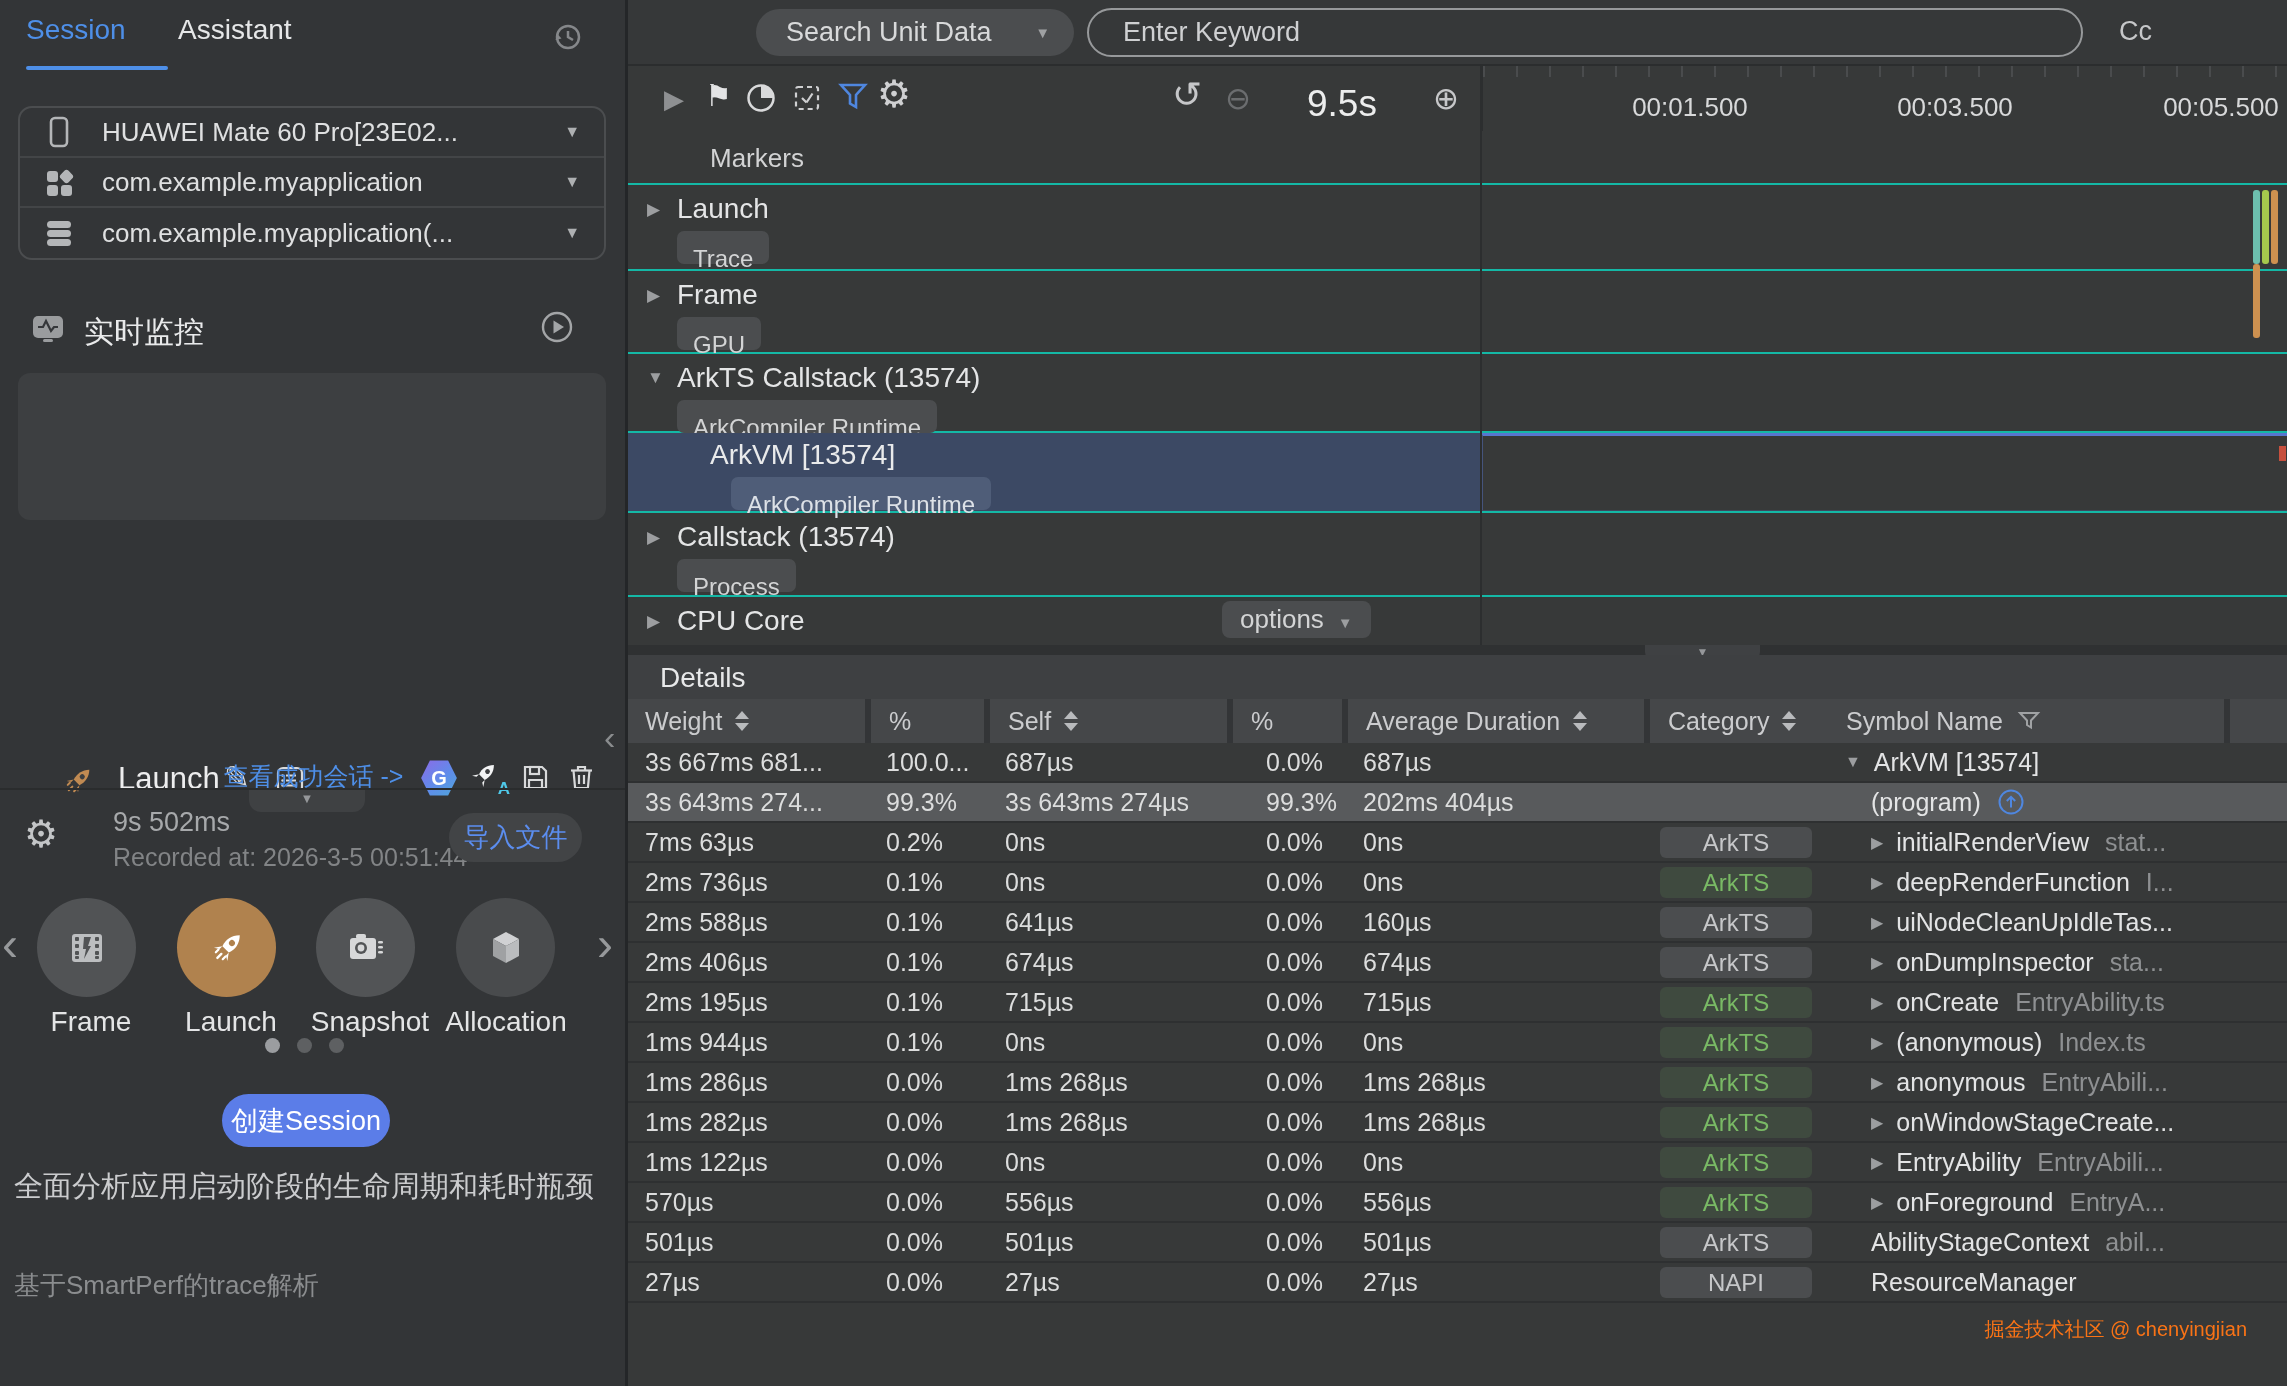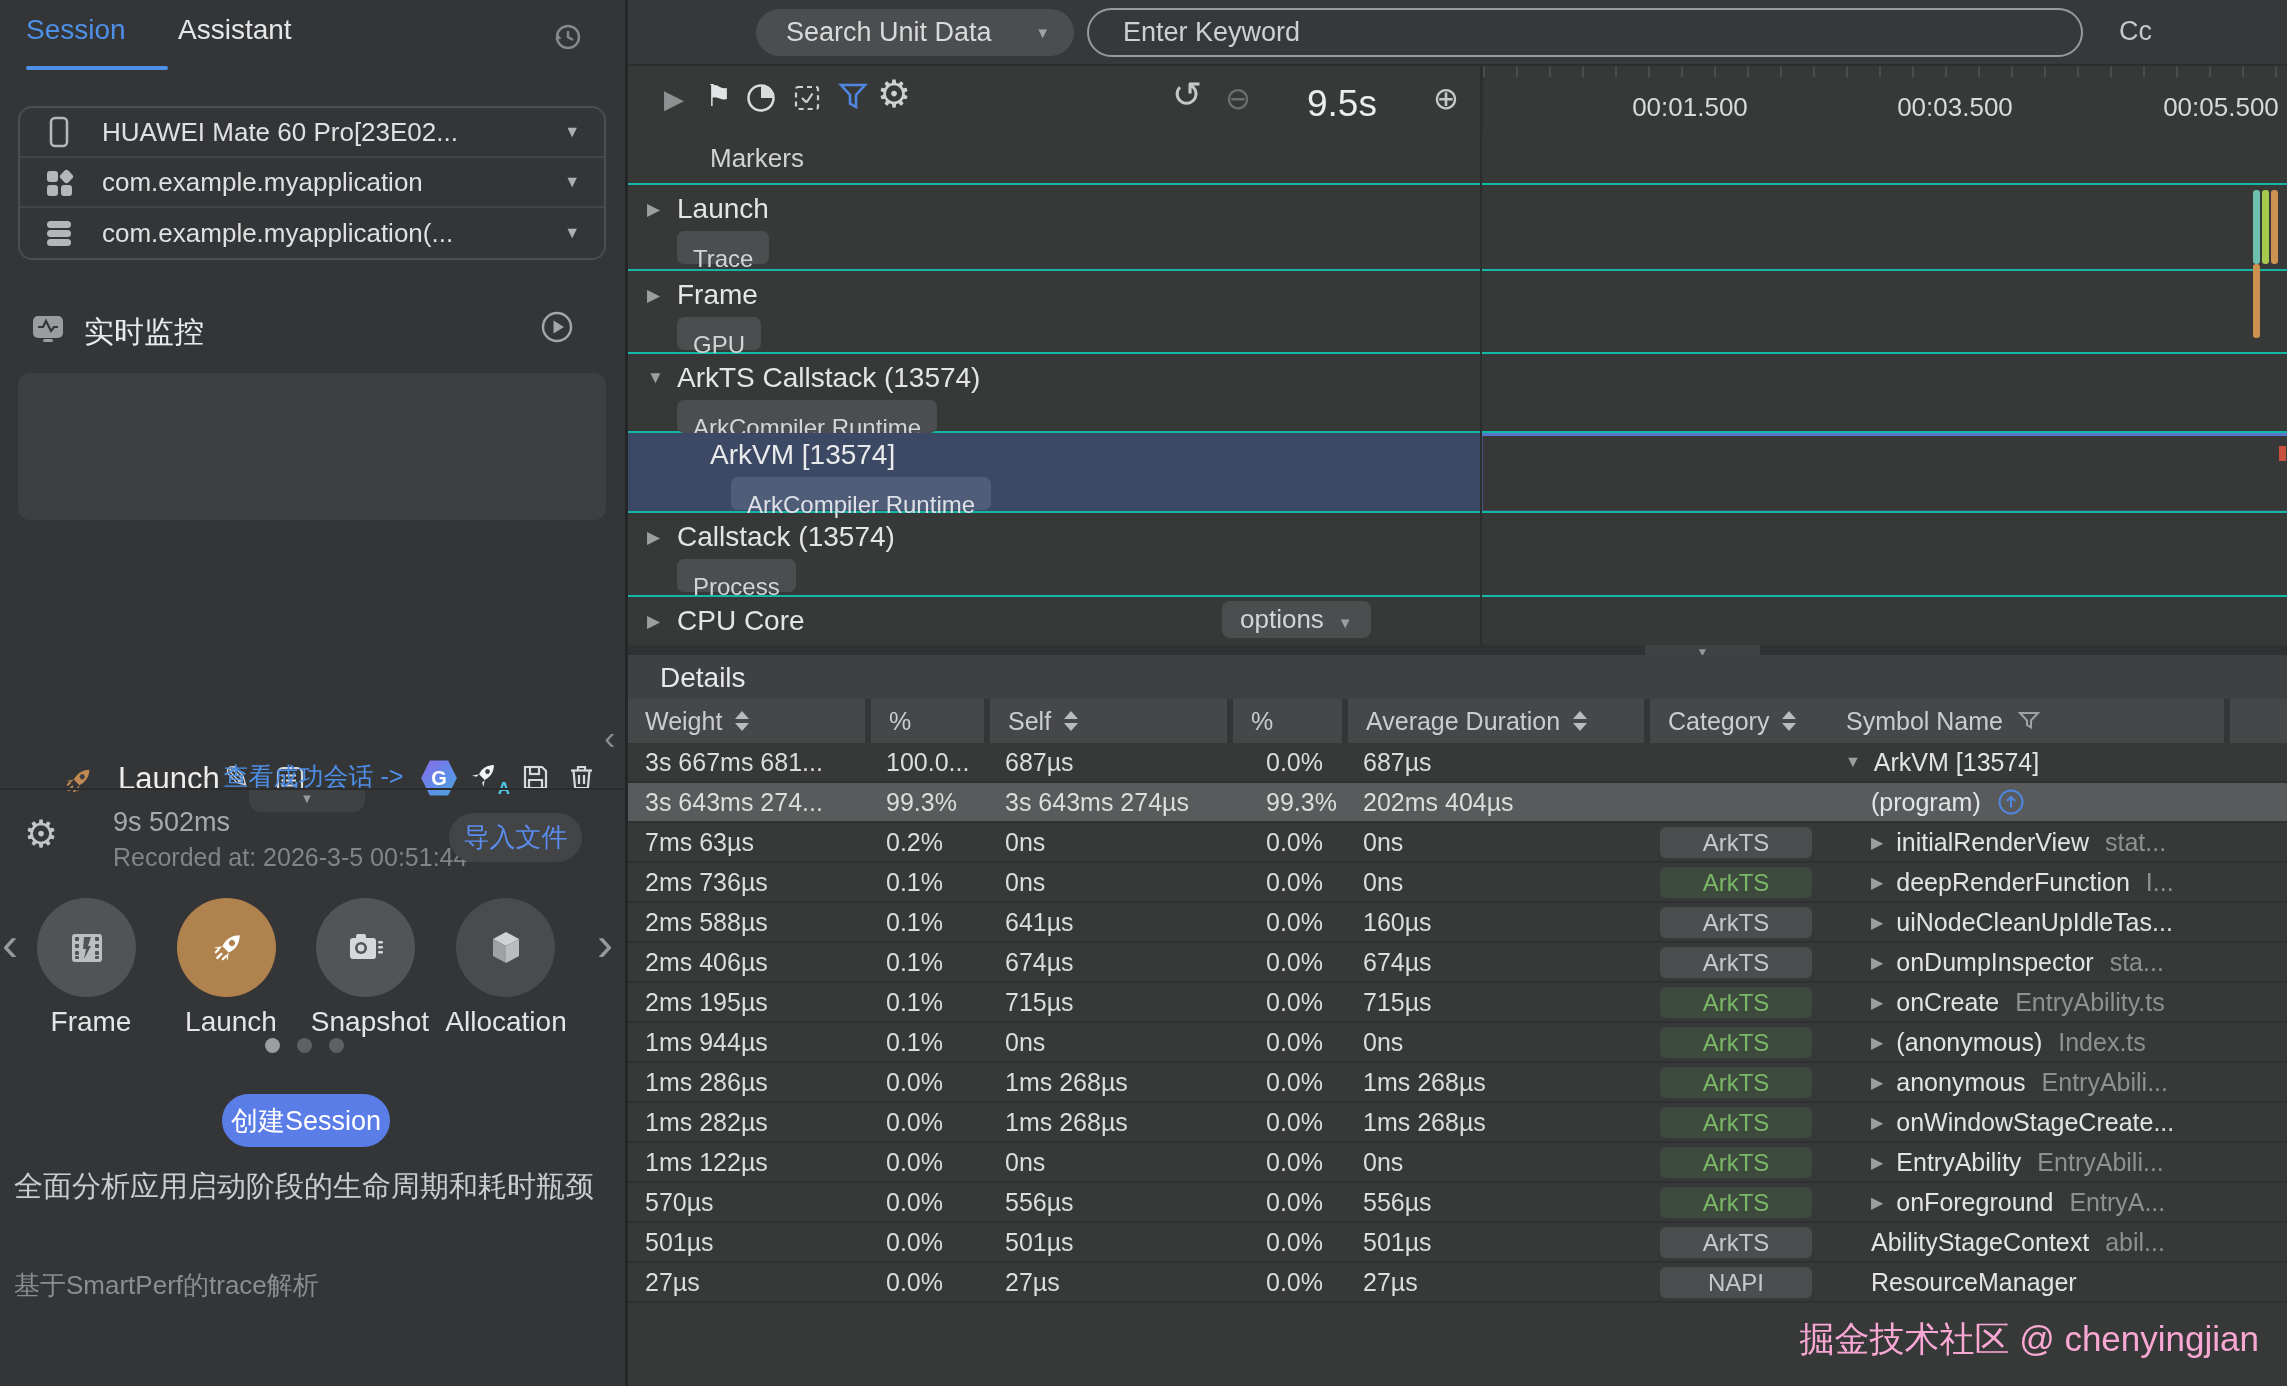--- a/index.html
+++ b/index.html
@@ -145,21 +145,21 @@
     text-align:center; border-radius:6px; font-size:24px; }
   .catchip.gray { background:#4b4d4f; color:#c6c7c9; }
   .catchip.green { background:#3f4a3f; color:#79b965; }
   .sym-wrap { position:absolute; left:1218px; top:0; height:38px; display:flex; align-items:center; }
   .sym-wrap.indent { padding-left:26px;justify-content:center; }
   .rchev { font-size:16px; color:#9c9ea0; margin-right:13px; }
   .sym { color:#e3e4e5; white-space:nowrap; }
   .file { color:#8e9092; margin-left:16px; white-space:nowrap; }
   .upbadge { margin-left:16px; display:inline-flex; }
 
-  .watermark { position:absolute; right:28px; top:1316px; font-size:35px; color:#f9a8d4; }
+  .watermark { position:absolute; right:40px; top:1316px; font-size:20px; color:#f97316; }
 </style>
 </head>
 <body>
 
 <div class="app">
 
   <aside class="sidebar">
     <span class="tab active" style="left:26px">Session</span>
     <span class="tab" style="left:178px">Assistant</span>
     <div class="tab-underline"></div>

